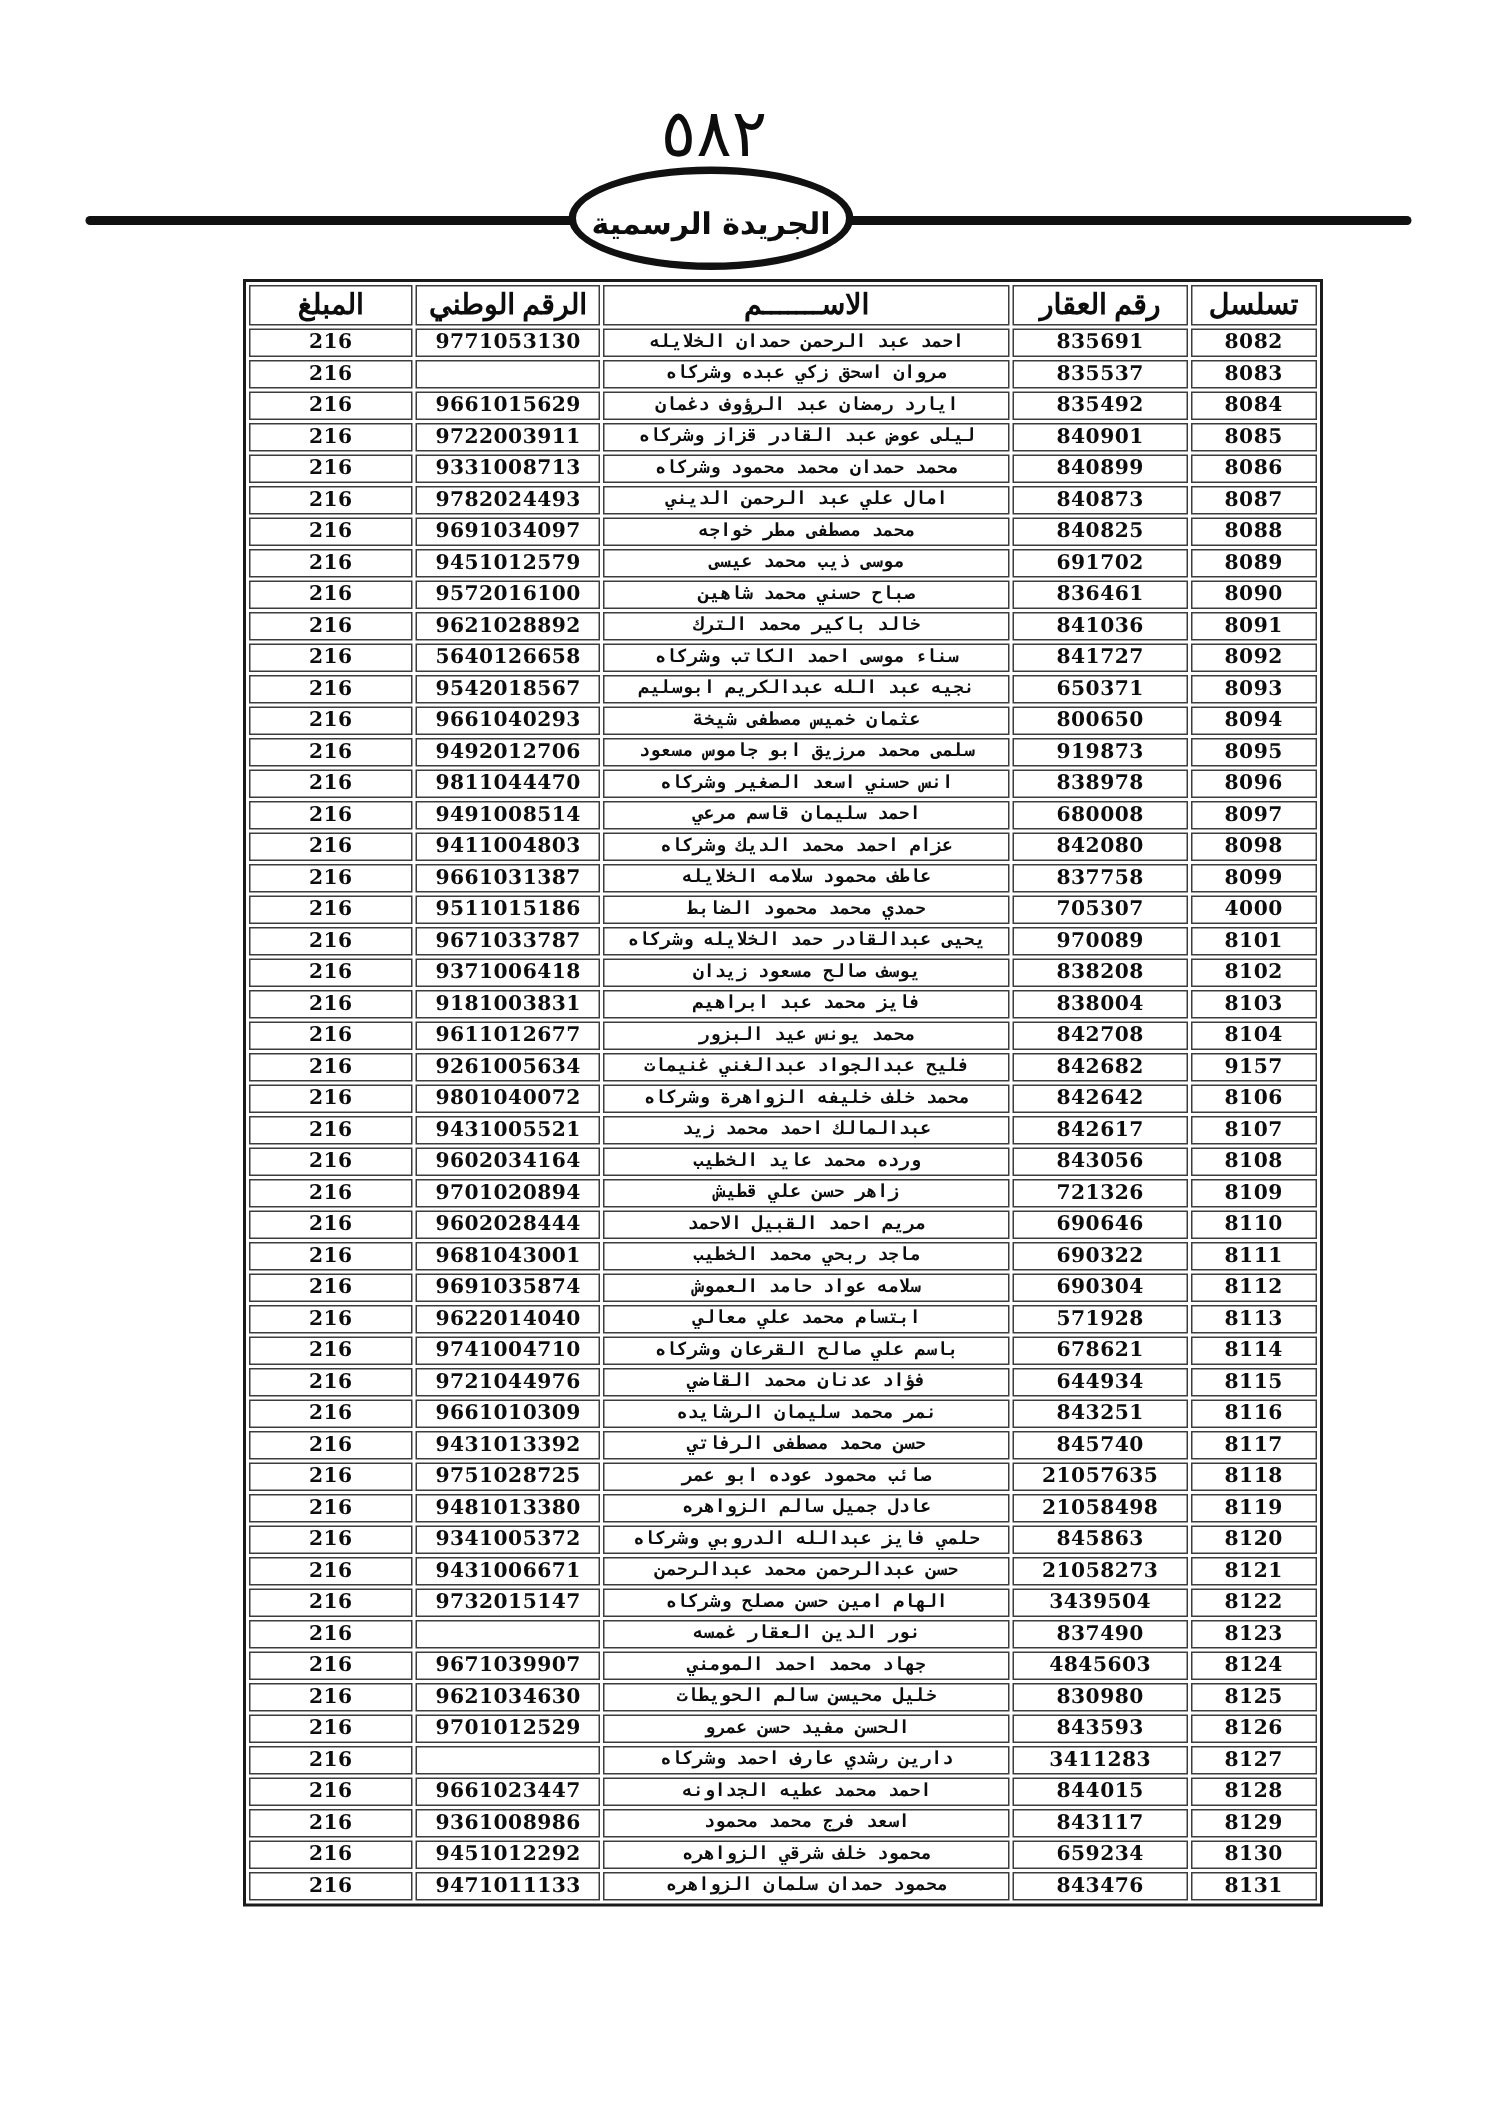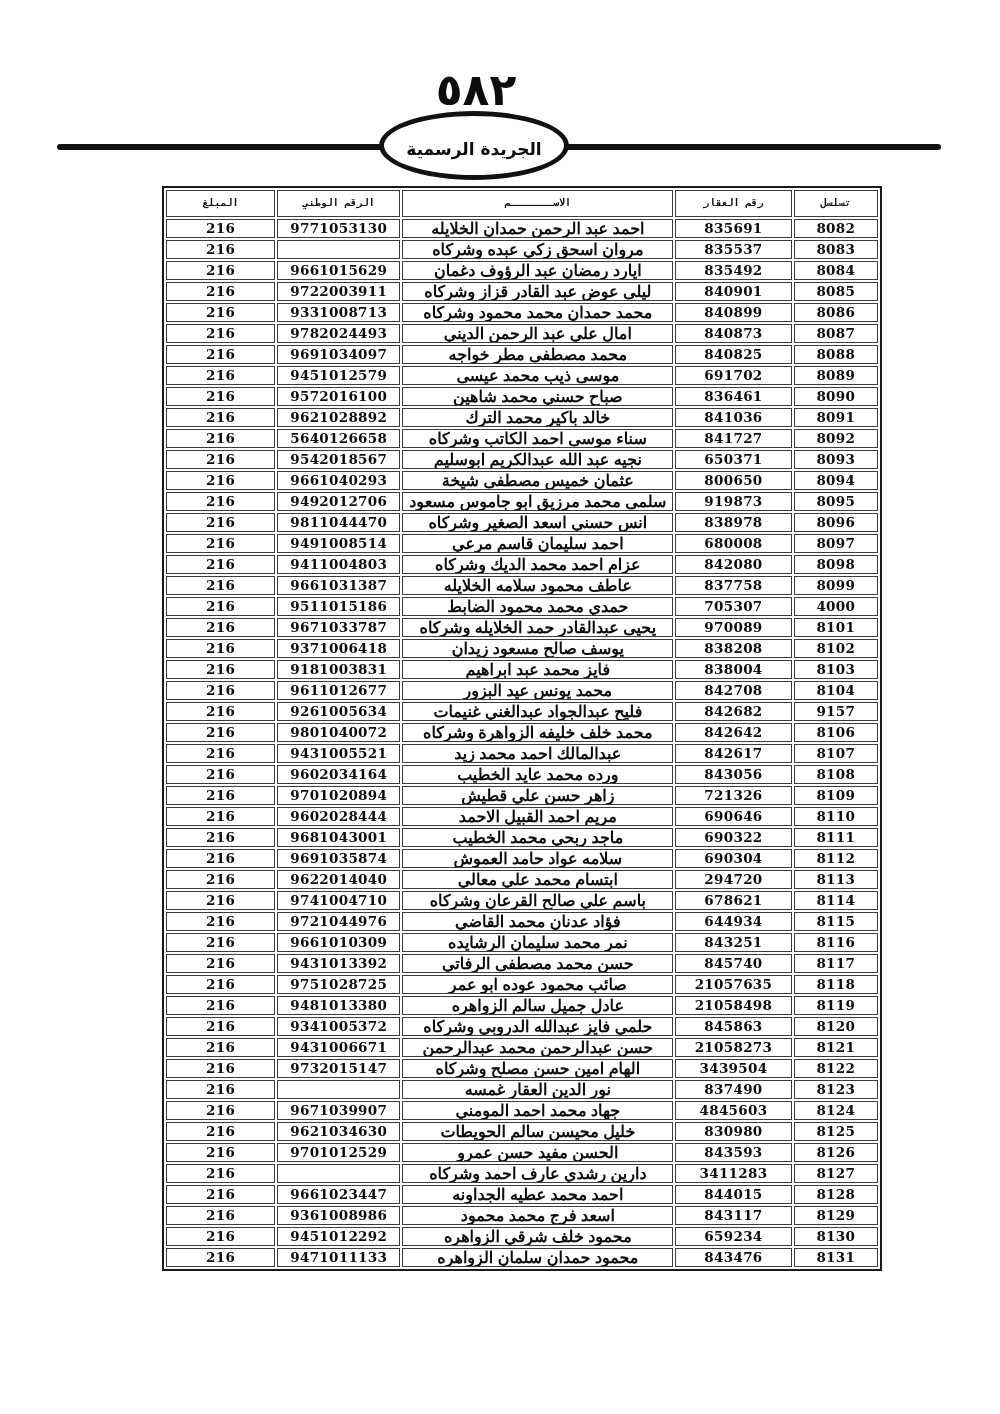--- a/index.html
+++ b/index.html
@@ -15,21 +15,21 @@
     direction: rtl;
   }
   
   .page-number {
     position: absolute;
     top: 66px;
     left: 378px;
     width: 196px;
     text-align: center;
     font-size: 44px;
-    font-weight: bold;
+    font-weight: normal;
     color: #0d0d0d;
     line-height: 1.1;
     direction: rtl;
   }
   .header-rule {
     position: absolute;
     top: 144px;
     left: 57px;
     width: 884px;
     height: 6px;
@@ -43,21 +43,21 @@
     width: 190px;
     height: 69px;
     background: #fff;
     border: 5px solid #111;
     border-radius: 50%;
     display: flex;
     align-items: center;
     justify-content: center;
   }
   .banner-text {
-    font-size: 17px;
+    font-size: 20px;
     font-weight: bold;
     color: #0d0d0d;
     padding-top: 6px;
     white-space: nowrap;
   }
   
   table.gazette {
     position: absolute;
     top: 186px;
     right: 118px;
@@ -74,36 +74,36 @@
     text-align: center;
     vertical-align: middle;
     font-weight: bold;
     color: #0d0d0d;
     overflow: hidden;
     white-space: nowrap;
     padding: 0 3px;
   }
   table.gazette th {
     height: 25px;
-    font-size: 10px;
+    font-size: 19px;
     line-height: 25px;
-    font-family: Liberation Mono, monospace;
+    font-family: Liberation Serif, serif;
   }
   table.gazette td {
     height: 17px;
     line-height: 17px;
   }
   td.num {
     font-family: "DejaVu Serif", serif;
     font-size: 13.5px;
     letter-spacing: 0.3px;
   }
   td.name {
-    font-family: Liberation Sans, sans-serif;
-    font-size: 16px;
+    font-family: Liberation Mono, monospace;
+    font-size: 12px;
   }
   col.c-serial   { width: 12%;   }
   col.c-property { width: 16.5%; }
   col.c-name     { width: 38.5%; }
   col.c-national { width: 17.5%; }
   col.c-amount   { width: 15.5%; }
 </style>
 </head>
 <body>
 
@@ -347,21 +347,21 @@
         </tr>
         <tr>
           <td class="num">8112</td>
           <td class="num">690304</td>
           <td class="name">سلامه عواد حامد العموش</td>
           <td class="num">9691035874</td>
           <td class="num">216</td>
         </tr>
         <tr>
           <td class="num">8113</td>
-          <td class="num">294720</td>
+          <td class="num">571928</td>
           <td class="name">ابتسام محمد علي معالي</td>
           <td class="num">9622014040</td>
           <td class="num">216</td>
         </tr>
         <tr>
           <td class="num">8114</td>
           <td class="num">678621</td>
           <td class="name">باسم علي صالح القرعان وشركاه</td>
           <td class="num">9741004710</td>
           <td class="num">216</td>

